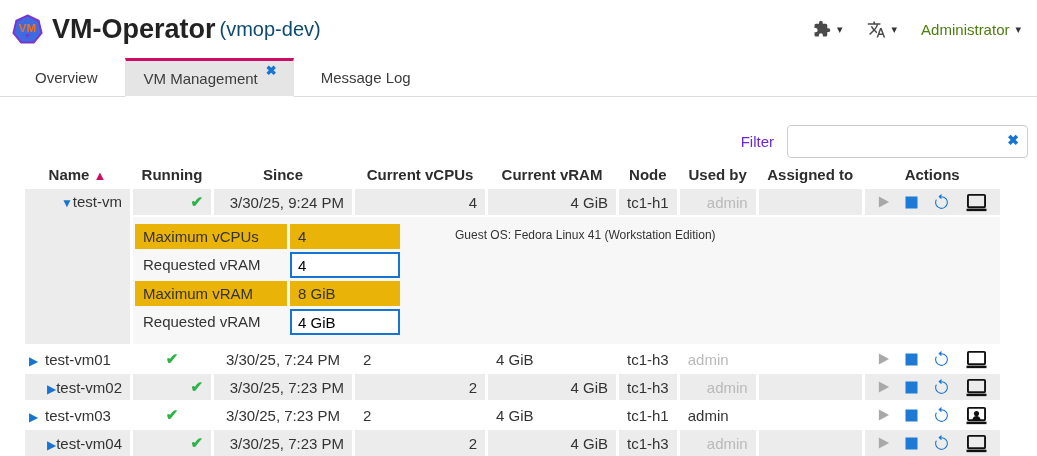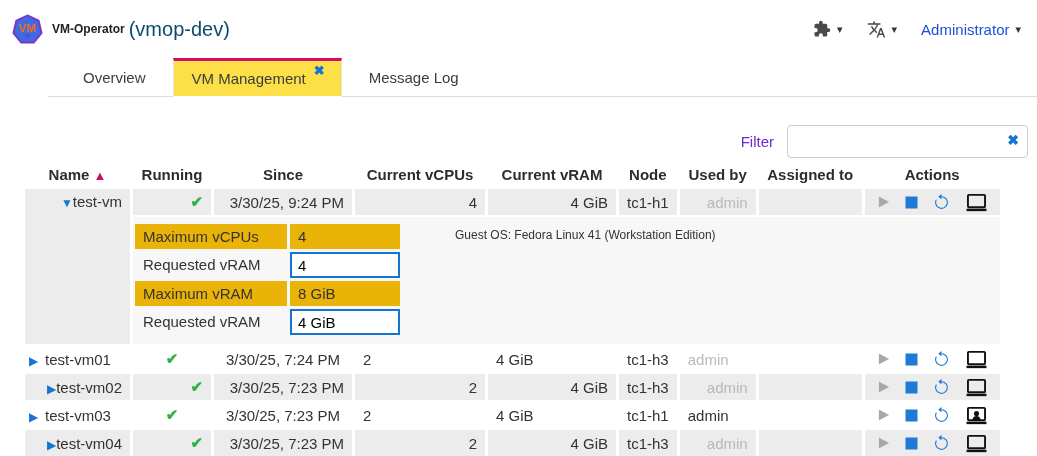--- a/index.html
+++ b/index.html
@@ -5,32 +5,32 @@
   * { margin:0; padding:0; box-sizing:border-box; }
   html,body { background:#fff; }
   body {
     width:1037px; height:456px; overflow:hidden;
     font-family:"Liberation Sans", sans-serif; color:#333;
   }
 
   
   .app-header{ height:58px; display:flex; align-items:center; padding:0 16px 0 12px; }
   .logo{ width:31px; height:31px; flex:0 0 auto; }
-  .app-title{ font-size:12px; font-weight:bold; color:#222; margin-left:9px;text-align:center; }
+  .app-title{ font-size:27px; font-weight:bold; color:#222; margin-left:9px;text-align:center; }
   .app-subtitle{ font-size:20px; font-weight:400; color:#0c4a6e; margin-left:4px; }
   .header-right{ margin-left:auto; display:flex; align-items:center; gap:24px; }
   .menu-trigger{ display:flex; align-items:center; gap:6px; cursor:pointer; }
   .caret{ font-size:11px; color:#333; line-height:1; }
-  .user-label{ font-size:15px; color:#1d4ed8; }
-
-  
-  .tabbar{ display:flex; align-items:stretch; height:39px; border-bottom:1px solid #dcdcdc; padding-left:8px;margin-left:48px; }
+  .user-label{ font-size:15px; color:#4d7c0f; }
+
+  
+  .tabbar{ display:flex; align-items:stretch; height:39px; border-bottom:1px solid #dcdcdc; padding-left:8px; }
   .tab{ font-size:15px; color:#3c3c3c; display:flex; align-items:center; padding:0 27px; cursor:pointer; }
   .tab.active{
-    position:relative; background:#fde047; margin-bottom:-1px;
+    position:relative; background:#e5e5e5; margin-bottom:-1px;
     border:1px solid #e3e3e3; border-top:3px solid #cb0e63; border-bottom:1px solid #fff;
     padding:0 16px 0 18px;
   }
   .tab-close{ color:#1675d2; font-weight:bold; font-size:13px; margin-left:8px; position:relative; top:-8px; cursor:pointer; }
 
   
   .filter-bar{ display:flex; justify-content:flex-end; align-items:center; padding:27px 9px 0 0; gap:13px; height:62px; }
   .filter-label{ font-size:15px; color:#6d28d9; }
   .filter-box{ position:relative; width:241px; height:33px; }
   .filter-box input{

